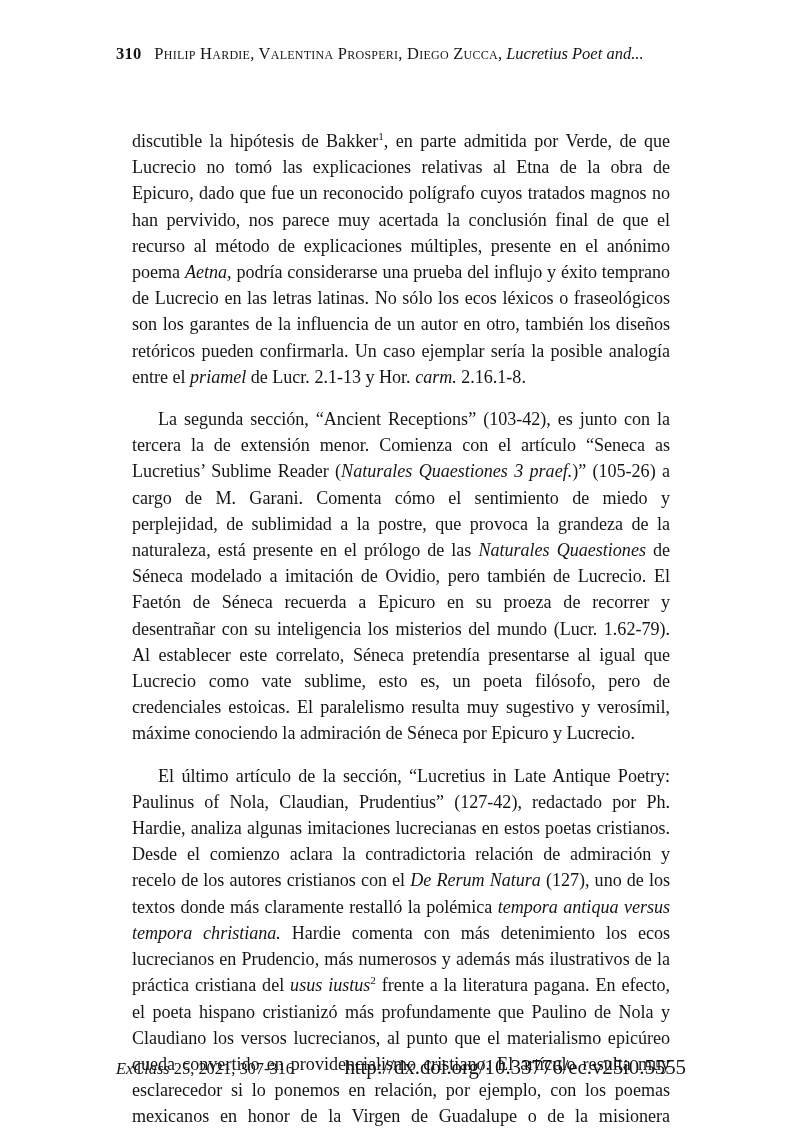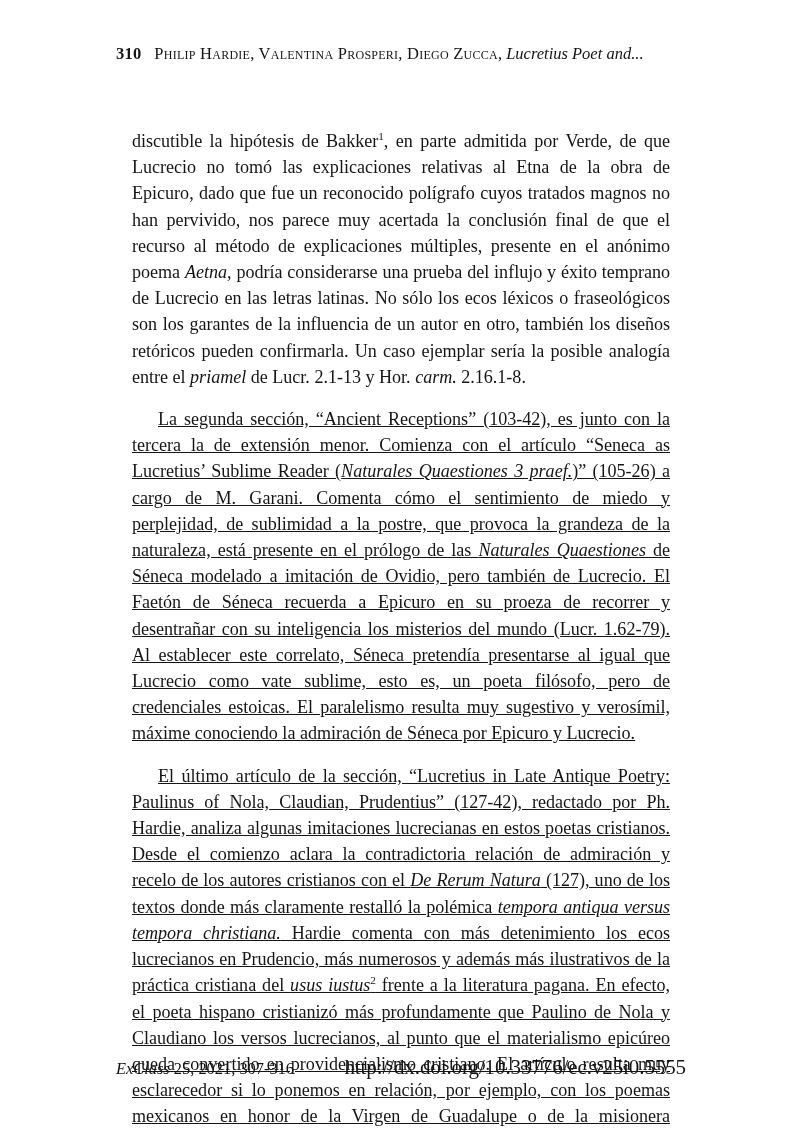--- a/index.html
+++ b/index.html
@@ -58,21 +58,20 @@
     margin: 16px;
     font-size: 18.1px;
     line-height: 26.2px;
     text-align: justify;
     text-justify: inter-word;
     hyphens: none;
     letter-spacing: -0.02px;
   }
   p.para.indent {
     text-indent: 26px;
-    text-decoration: underline;
   }
   p.para i, p.para em { font-style: italic; }
 
   sup.fn-ref {
     font-size: 0.62em;
     vertical-align: super;
     line-height: 0;
     letter-spacing: 0;
   }
 

